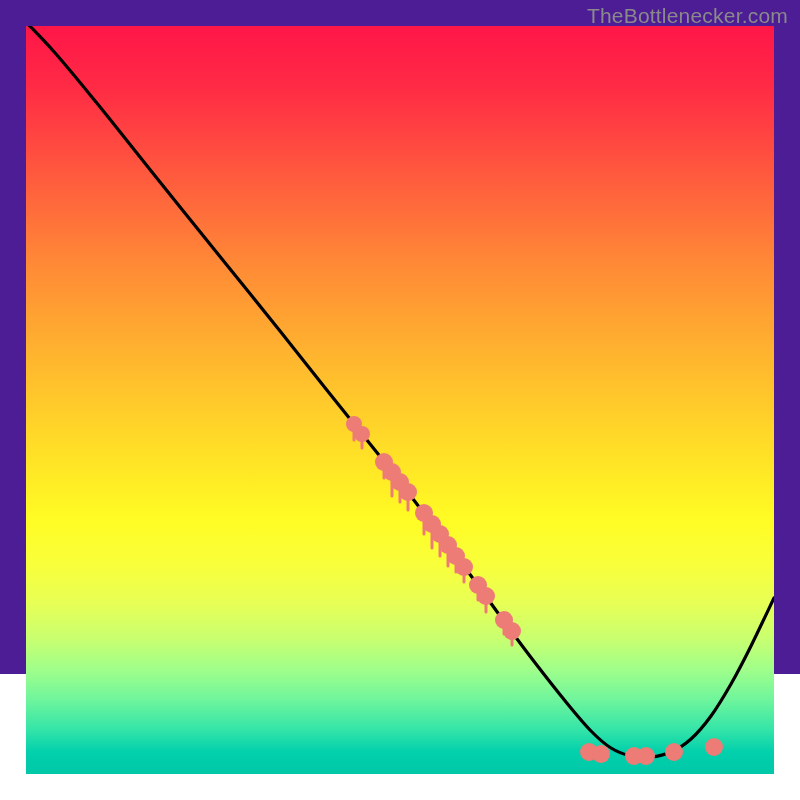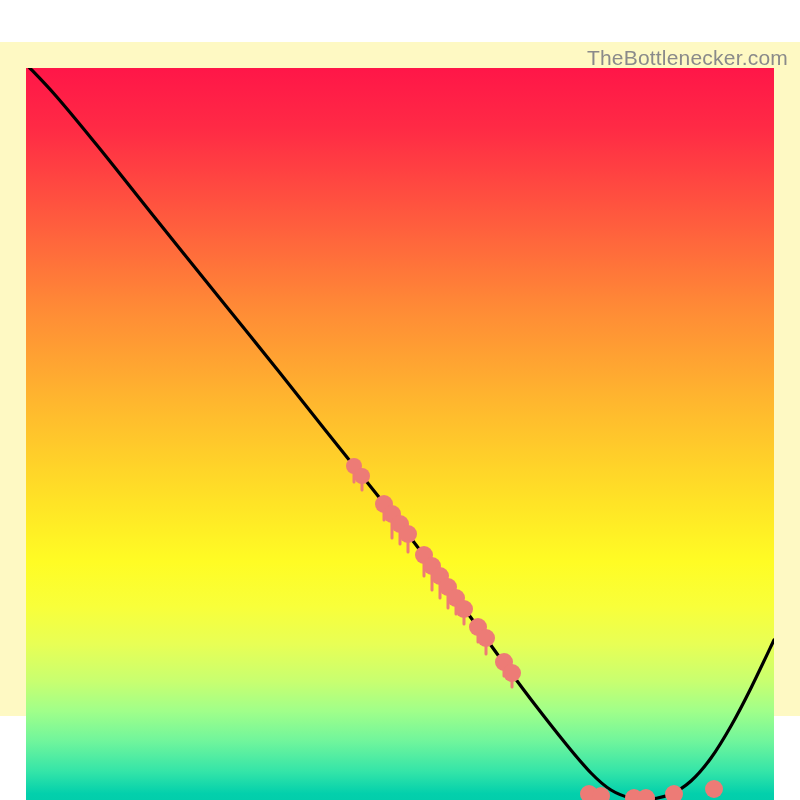--- a/index.html
+++ b/index.html
@@ -7,22 +7,21 @@
     padding: 0;
     width: 800px;
     height: 800px;
     background: #ffffff;
     font-family: Arial, Helvetica, sans-serif;
   }
   .chart-container {
     position: relative;
     width: 800px;
     height: 674px;
-    background: #fef9c3;
-    margin-top: 42px;
+    background: #4c1d95;
   }
   .plot-area {
     position: absolute;
     left: 26px;
     top: 26px;
     width: 748px;
     height: 748px;
     overflow: hidden;
   }
   .gradient-bg {

